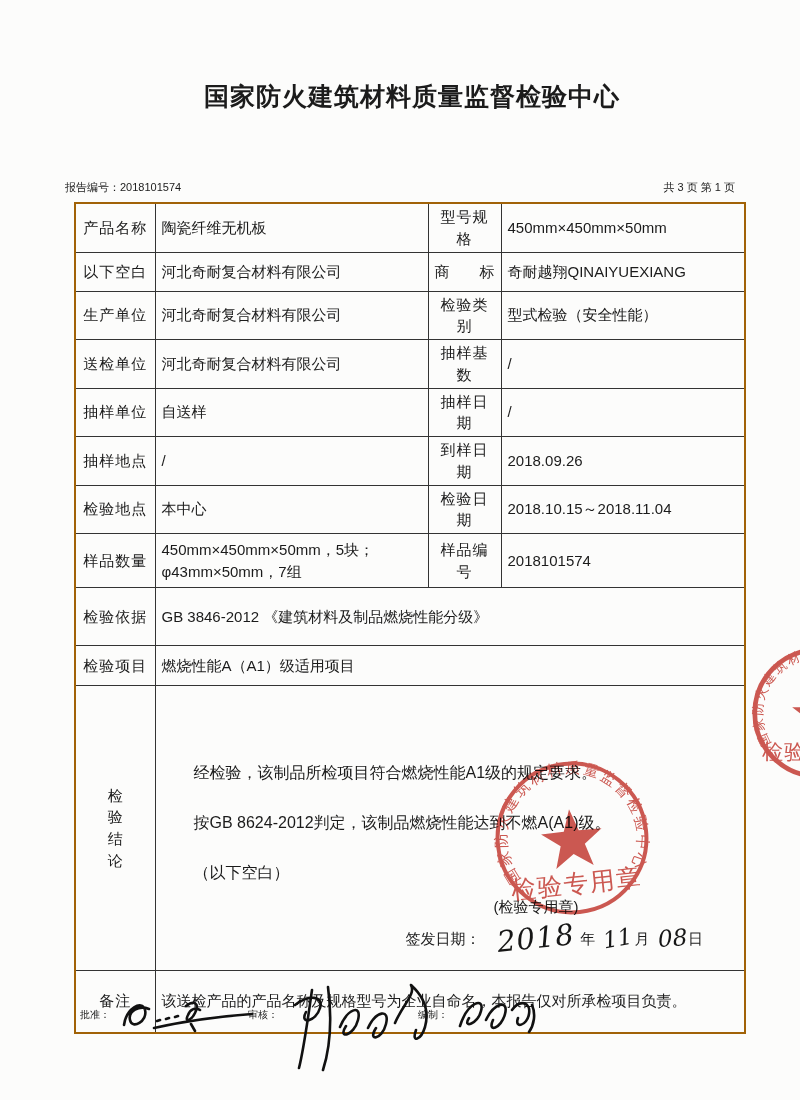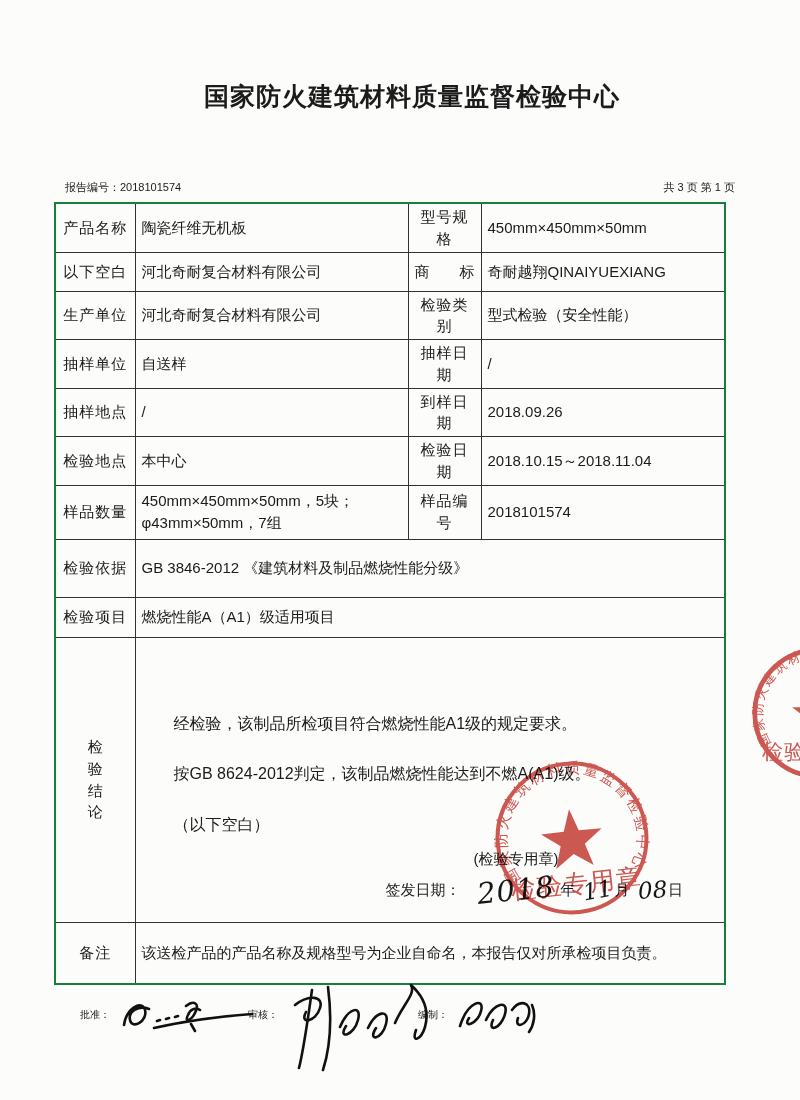--- a/index.html
+++ b/index.html
@@ -4,23 +4,23 @@
 <style>
   html,body{margin:0;padding:0;background:#e8e8e8;}
   .page{position:relative;width:800px;height:1100px;background:#fcfcfb;overflow:hidden;
         font-family:"Liberation Sans","DejaVu Sans",sans-serif;color:#1b1b1b;padding-left:24px;}
   .org-name{position:absolute;top:80px;left:0;width:100%;text-align:center;
             font-size:25px;font-weight:700;letter-spacing:1px;}
   .doc-title{position:absolute;top:121px;left:0;width:100%;text-align:center;
              font-size:25px;font-weight:700;letter-spacing:18px;text-indent:18px;}
   .meta-row{position:absolute;top:180px;left:65px;width:670px;display:flex;
             justify-content:space-between;font-size:11px;}
-  .report-table{position:absolute;top:202px;left:54px;width:670px;
+  .report-table{position:absolute;top:202px;left:74px;width:670px;
                 border-collapse:collapse;table-layout:fixed;
-                border:2px solid #15803d;}
+                border:2px solid #a16207;}
   .report-table td{border:1px solid #333;vertical-align:middle;
                    font-size:15px;padding:2px 6px;line-height:1.45;}
   .lab{text-align:center;padding:2px 1px;letter-spacing:1px;}
   .spread{text-align:justify;text-align-last:justify;padding:2px 10px;}
   .r39{height:39px}.r54{height:54px}.r58{height:58px}.r40{height:40px}
   .r285{height:285px}.r62{height:62px}
   .v-label{white-space:pre-line;line-height:3.4;font-size:16px;letter-spacing:0;}
   .concl-cell{position:relative;vertical-align:top;}
   .concl-lines{padding-top:16px;}
   .concl-lines p{margin:0 0 27px 0;text-indent:2em;font-size:16px;}
@@ -78,20 +78,26 @@
         <td class="spread">商标</td>
         <td>奇耐越翔QINAIYUEXIANG</td>
       </tr>
       <tr class="r39">
         <td class="lab">生产单位</td>
         <td>河北奇耐复合材料有限公司</td>
         <td class="lab">检验类别</td>
         <td>型式检验（安全性能）</td>
       </tr>
       <tr class="r39">
+        <td class="lab">送检单位</td>
+        <td>河北奇耐复合材料有限公司</td>
+        <td class="lab">抽样基数</td>
+        <td>/</td>
+      </tr>
+      <tr class="r39">
         <td class="lab">抽样单位</td>
         <td>自送样</td>
         <td class="lab">抽样日期</td>
         <td>/</td>
       </tr>
       <tr class="r39">
         <td class="lab">抽样地点</td>
         <td>/</td>
         <td class="lab">到样日期</td>
         <td>2018.09.26</td>

